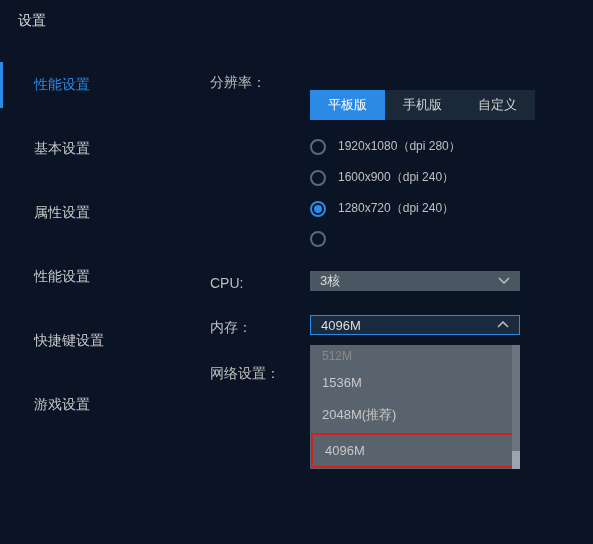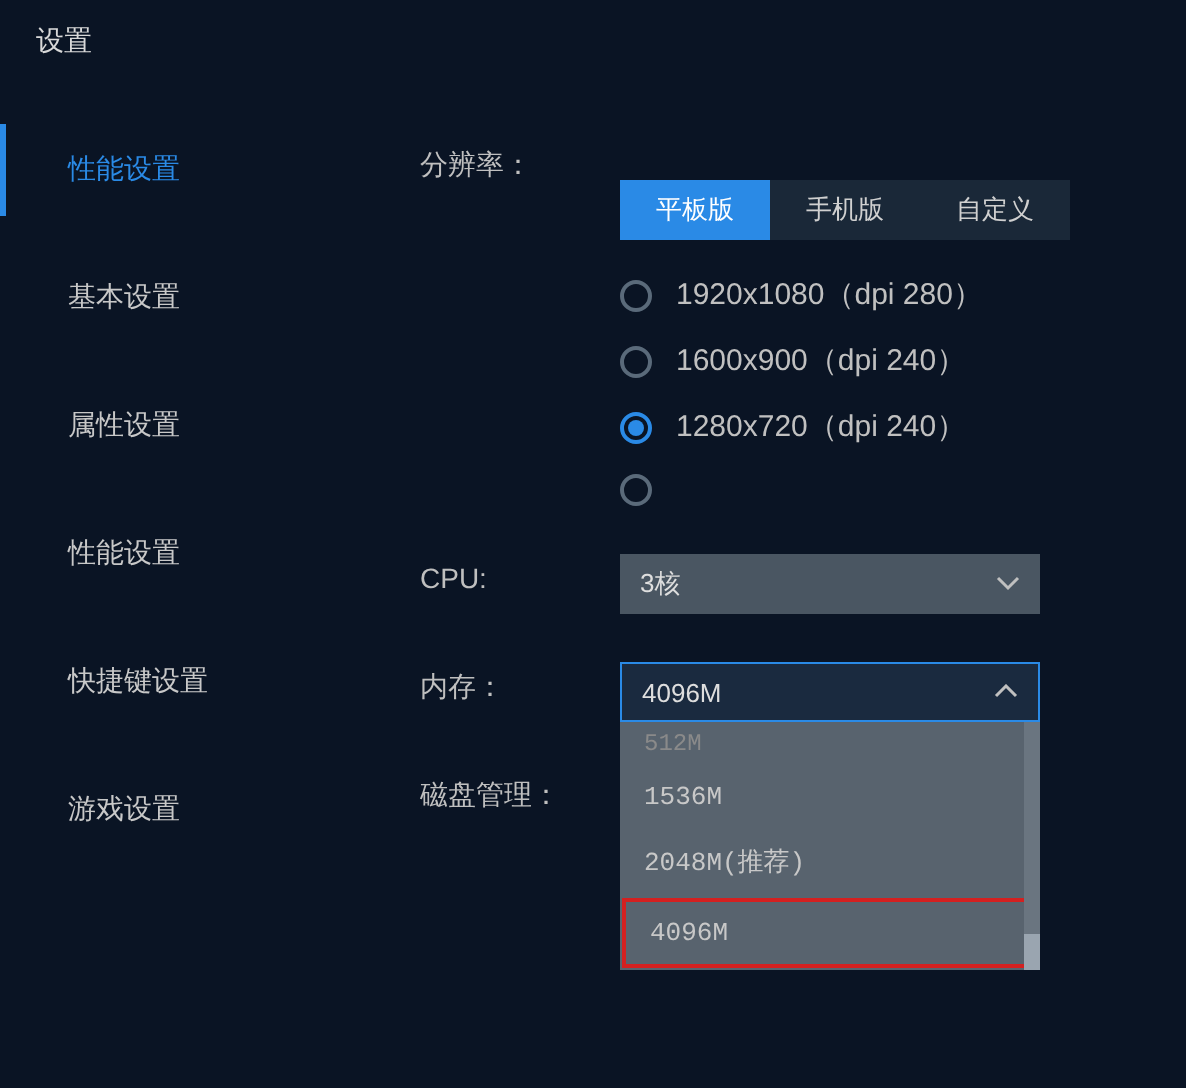--- a/index.html
+++ b/index.html
@@ -96,25 +96,25 @@
 }
 .radio.selected::after {
   content: "";
   width: 8px;
   height: 8px;
   background: #2a8ae6;
   border-radius: 50%;
 }
 .radio-label {
   color: #c0c0c0;
-  font-size: 15px;
+  font-size: 12px;
 }
 .select {
   width: 210px;
-  height: 30px;
+  height: 20px;
   background: #4a5662;
   display: flex;
   align-items: center;
   justify-content: space-between;
   padding: 0 10px;
   cursor: pointer;
   color: #dedede;
   font-size: 13px;
   position: relative;
 }
@@ -136,21 +136,20 @@
   stroke: #c0c0c0;
   stroke-width: 1.5;
 }
 .dropdown {
   position: absolute;
   top: 30px;
   left: 0;
   width: 210px;
   background: #58636e;
   z-index: 10;
-  font-family: Liberation Mono, monospace;
 }
 .dropdown-item {
   padding: 8px 12px;
   color: #c8c8c8;
   cursor: pointer;
   font-size: 13px;
 }
 .dropdown-item.tight {
   padding: 4px 12px;
   color: #8a8a8a;
@@ -258,17 +257,17 @@
           <div class="dropdown-item">2048M(推荐)</div>
           <div class="dropdown-item redbox">4096M</div>
           <div class="scrollbar">
             <div class="scrollbar-thumb"></div>
           </div>
         </div>
       </div>
     </div>
 
     <div class="row">
-      <div class="label">磁盘管理：</div>
+      <div class="label">网络设置：</div>
     </div>
 
   </div>
 </div>
 
 </body></html>

